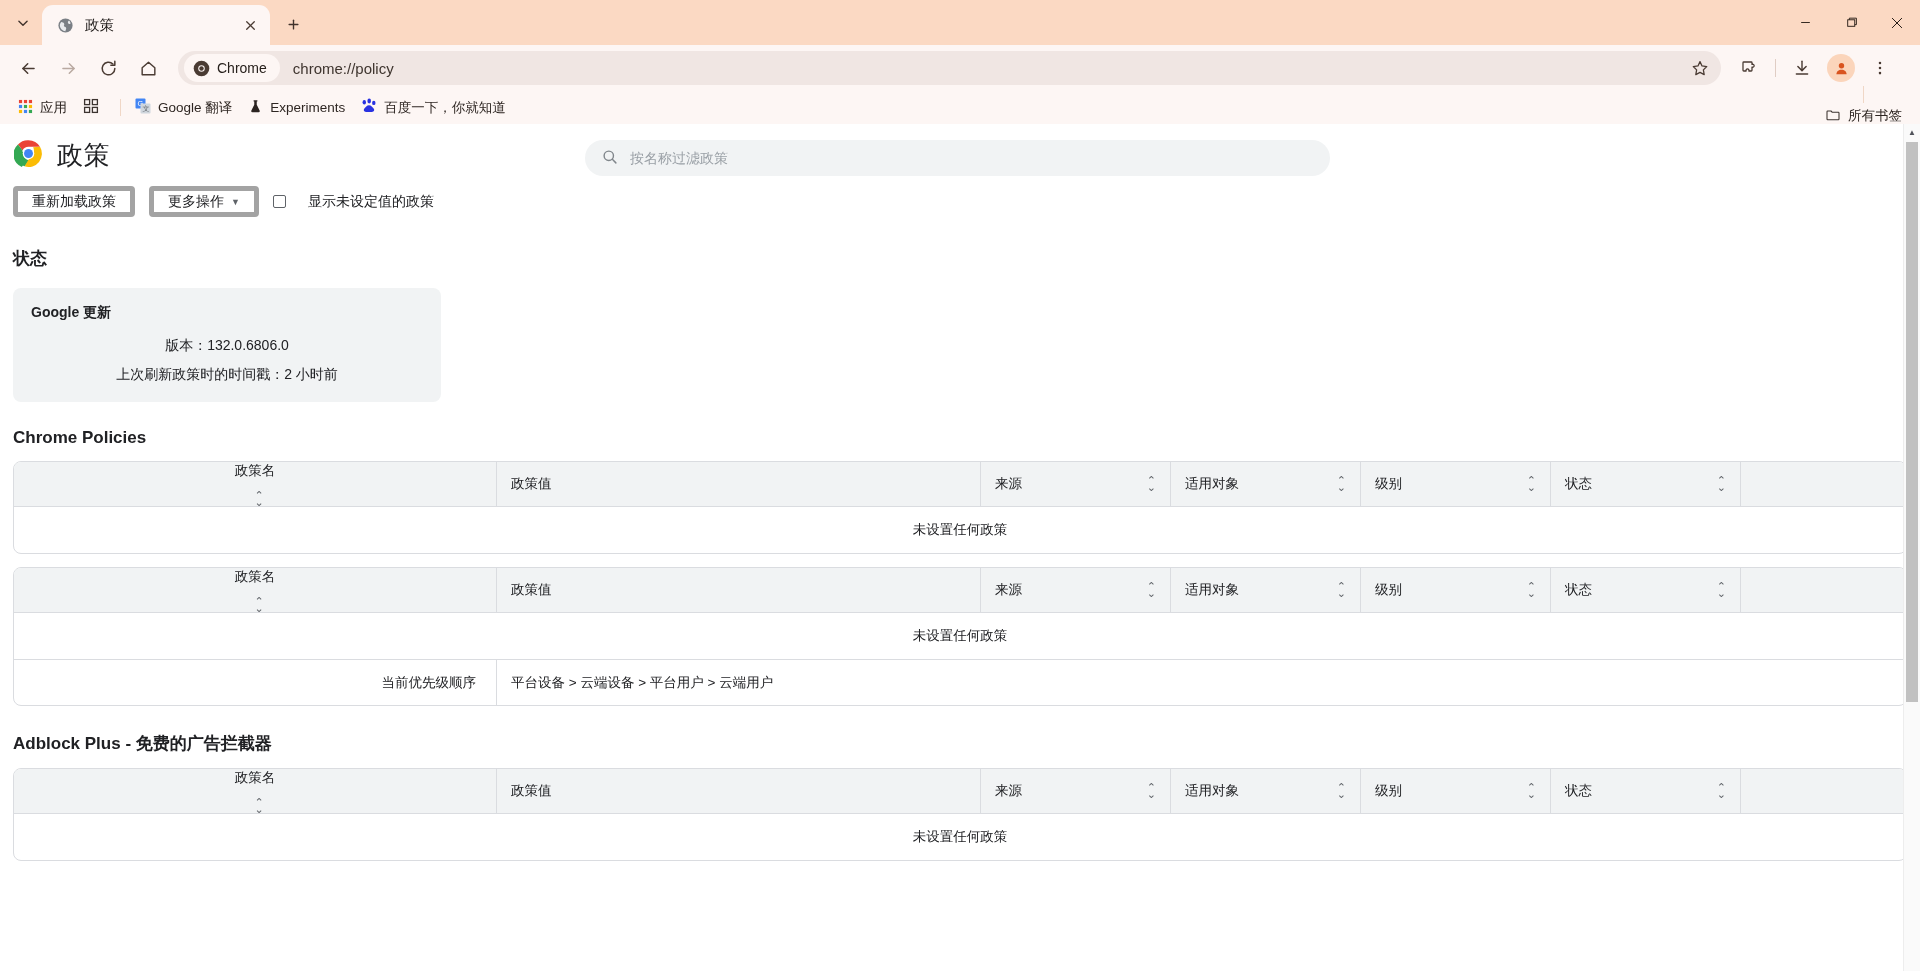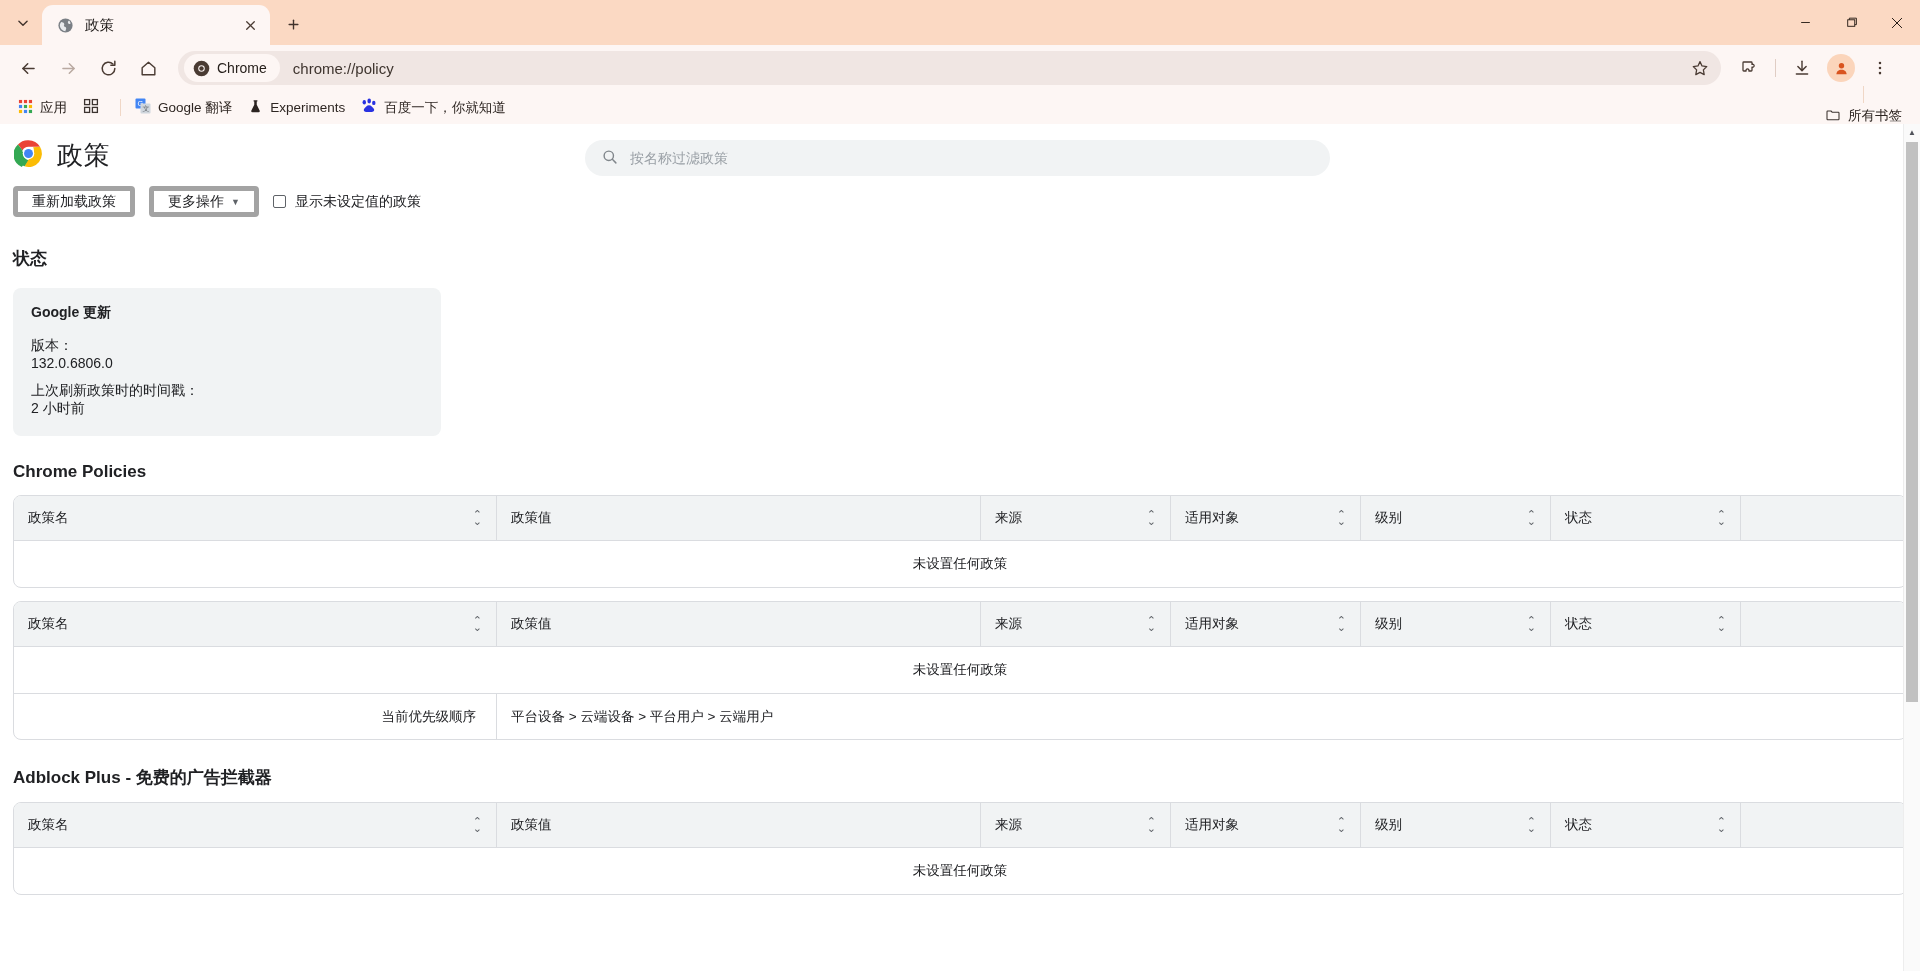--- a/index.html
+++ b/index.html
@@ -248,21 +248,21 @@
     padding: 0 14px;
     display: flex;
     align-items: center;
     gap: 7px;
     font-family: "Liberation Sans", sans-serif;
     cursor: default;
   }
   .checkbox-row {
     display: flex;
     align-items: center;
-    gap: 9px;
+    gap: 22px;
     font-size: 14px;
     color: #202124;
   }
   .cb {
     width: 13px; height: 13px;
     border: 1.4px solid #5f6368;
     border-radius: 2px;
     background: #fff;
     flex: 0 0 13px;
   }
@@ -287,21 +287,20 @@
     font-weight: bold;
     color: #202124;
     margin-bottom: 15px;
   }
   .status-row {
     display: flex;
     justify-content: center;
     font-size: 14px;
     color: #202124;
     margin-top: 11px;
-    flex-direction: column;
   }
   .status-row .lbl { color: #202124; }
   .status-row .val { color: #202124; }
 
   
   .tbl-title { margin-top: 26px; }
   .policy-table {
     margin: 13px 13px 0 13px;
     border: 1px solid #dadce0;
     border-radius: 8px;
@@ -327,21 +326,21 @@
   .th:last-child { border-right: none; }
   .th .sorter {
     display: flex;
     flex-direction: column;
     align-items: center;
     color: #5f6368;
     line-height: 7px;
     font-size: 11px;
     margin-left: 8px;
   }
-  .th-name   { width: 483px; }
+  .th-name   { width: 483px; flex-direction: column; }
   .th-value  { width: 484px; }
   .th-source { width: 190px; }
   .th-applies{ width: 190px; }
   .th-level  { width: 190px; }
   .th-status { width: 190px; }
   .th-spacer { flex: 1; }
 
   .tbody-empty {
     height: 46px;
     display: flex;

